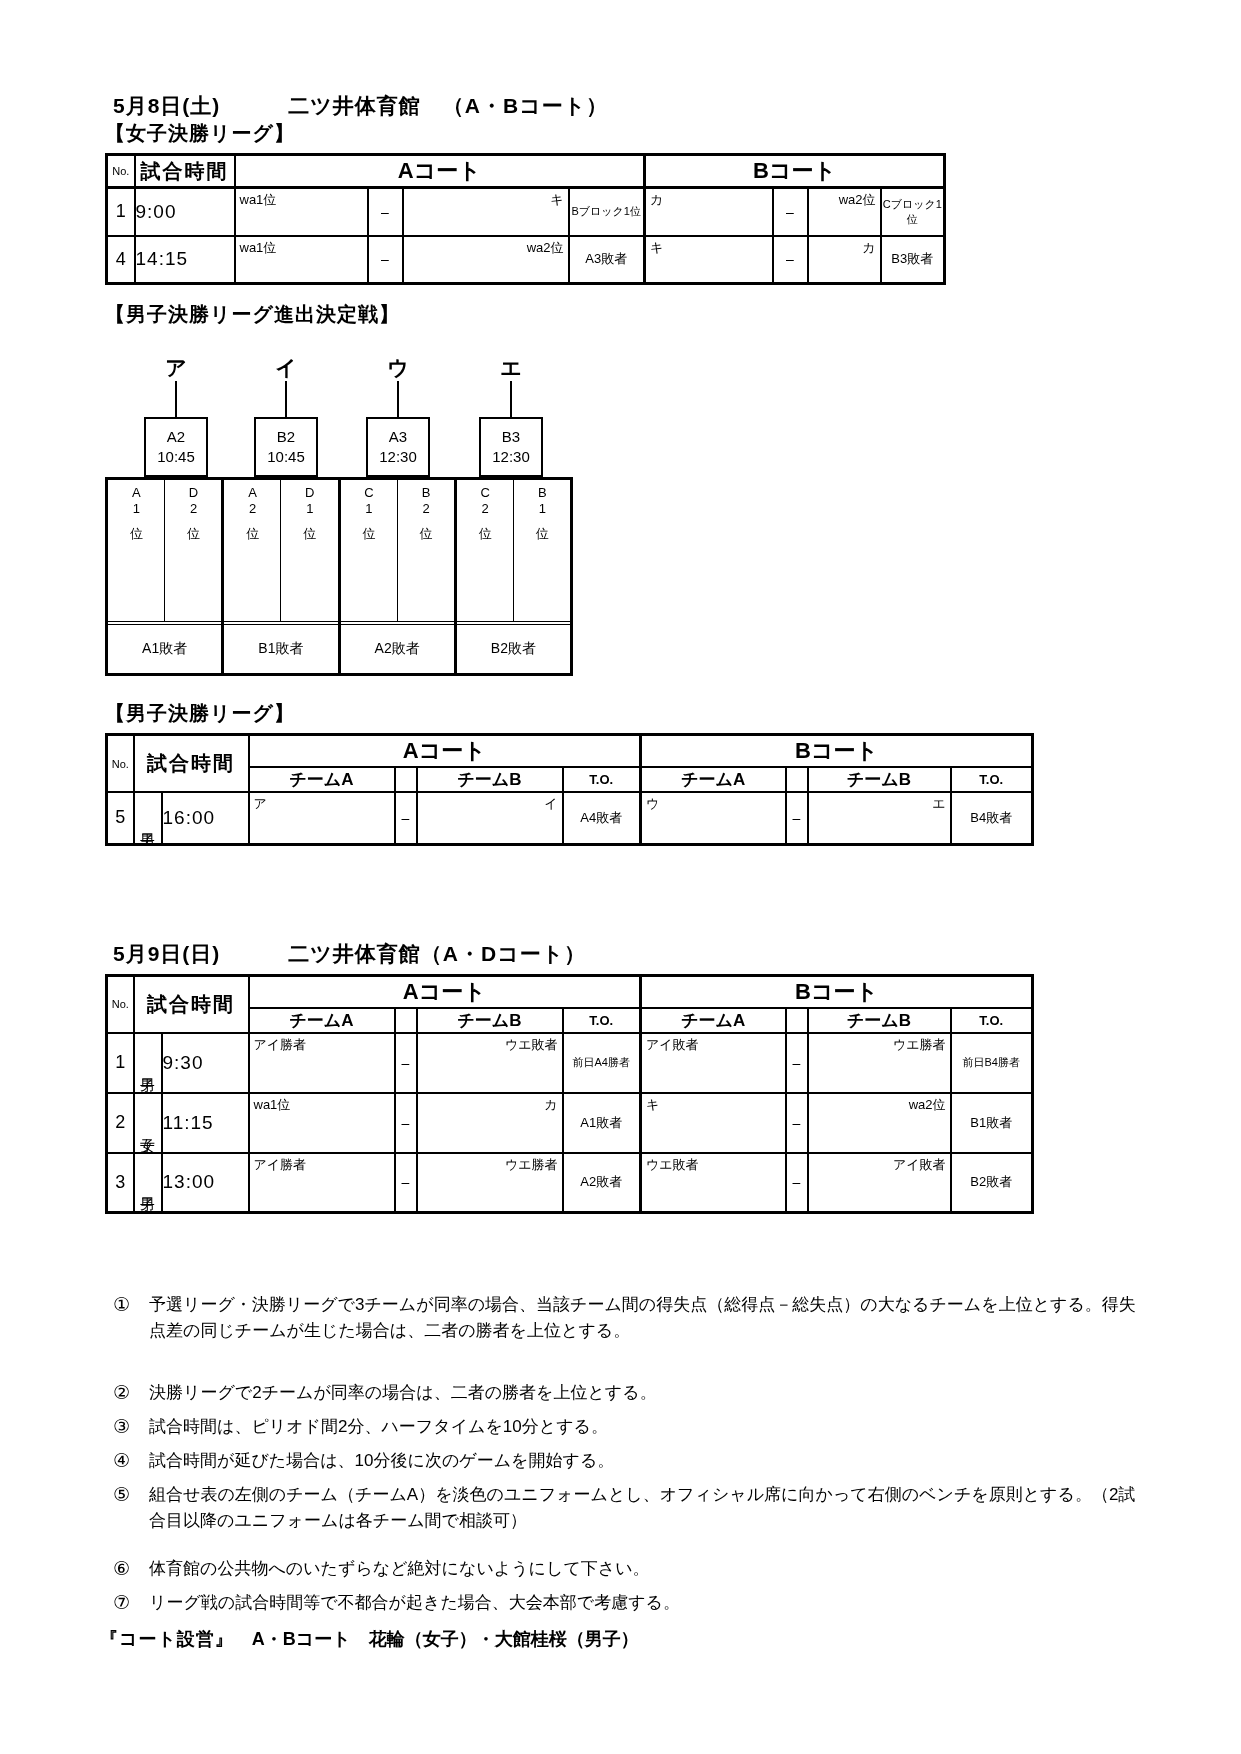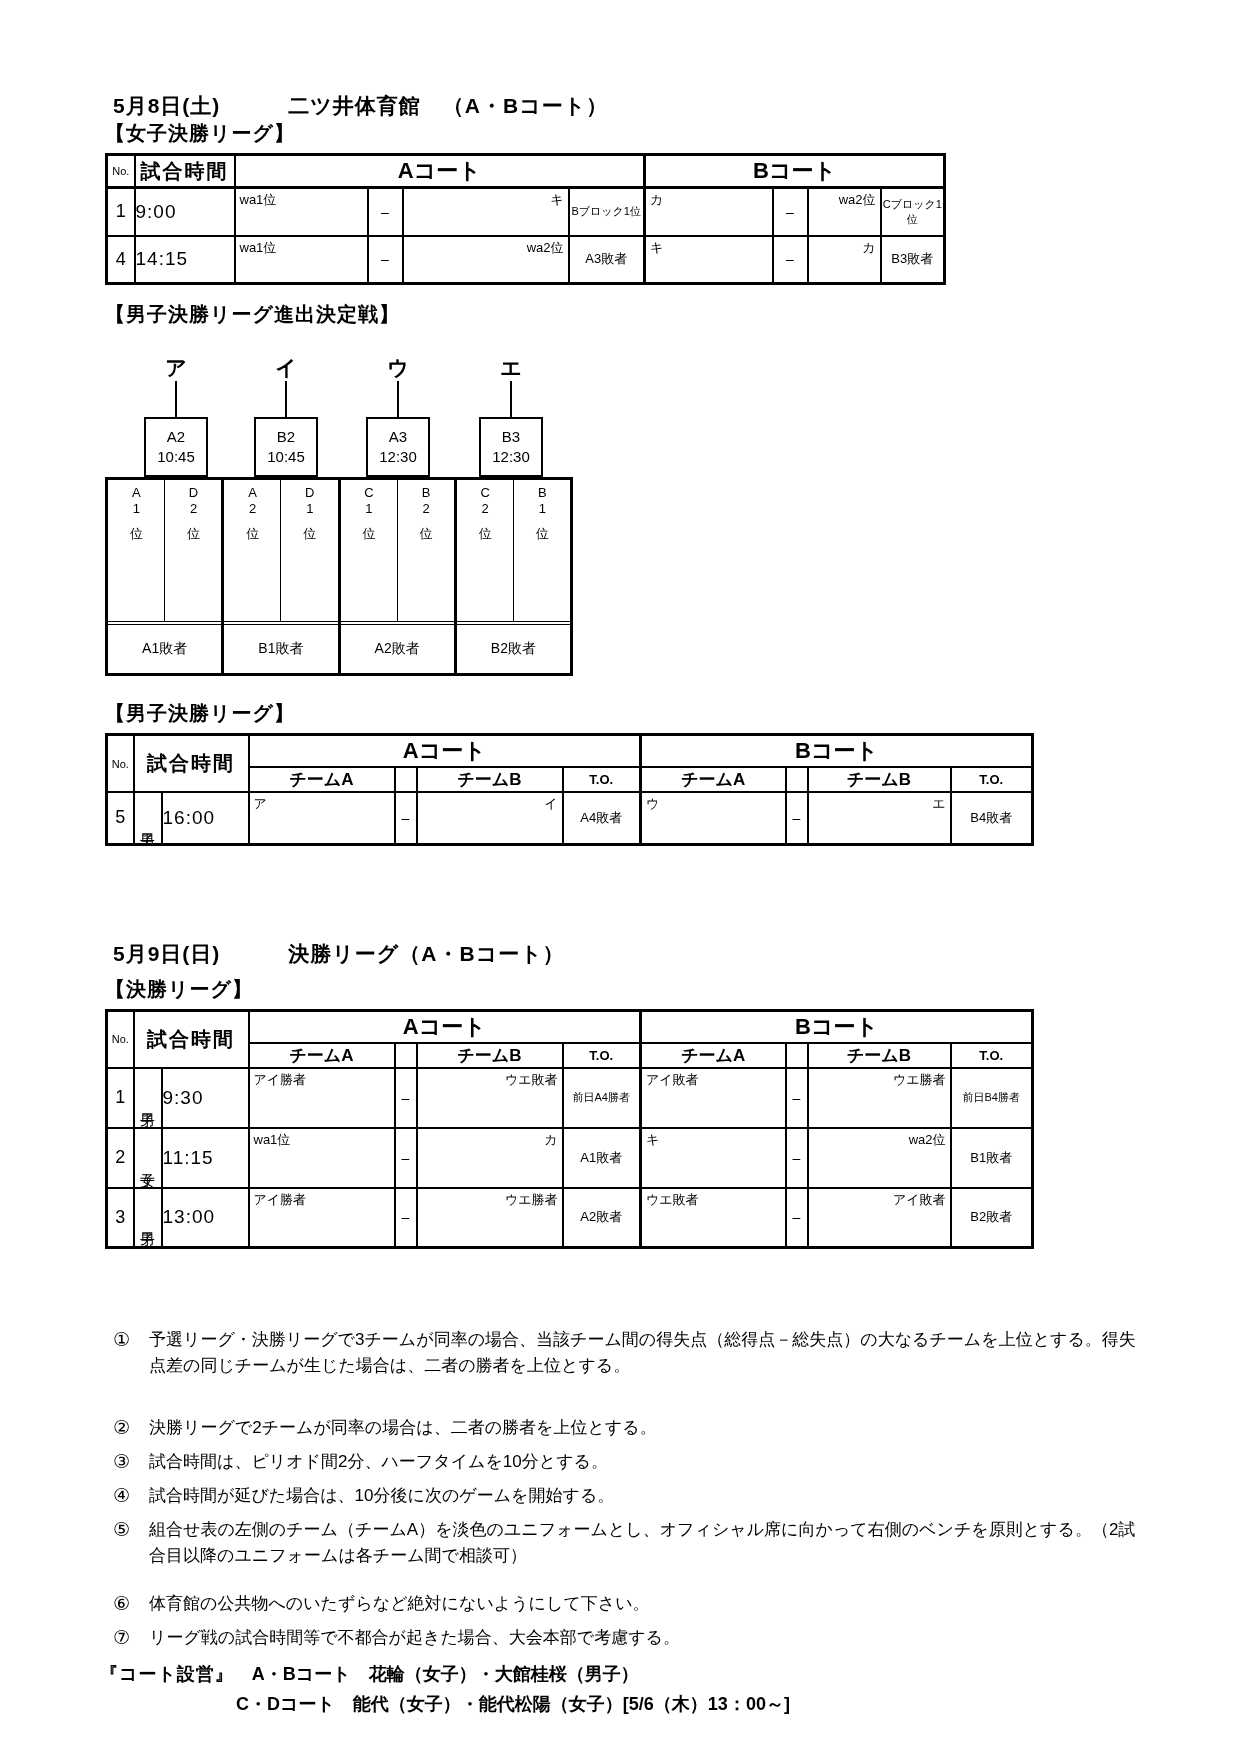--- a/index.html
+++ b/index.html
@@ -250,24 +250,23 @@
       <td class="to">A4敗者</td>
       <td class="team ta bsec">ウ</td>
       <td class="dash">–</td>
       <td class="team tb">エ</td>
       <td class="to">B4敗者</td>
     </tr>
   </tbody>
     </table>
 
   <div class="date-line mt-date2">
-    <span>5月9日(日)</span><span class="venue">決勝リーグ（A・Bコート）</span>
-  </div>
-
-  <div class="sec-title title-final">【決勝リーグ】</div>
+    <span>5月9日(日)</span><span class="venue">二ツ井体育館（A・Dコート）</span>
+  </div>
+
   <table class="sched t-final">
     <colgroup>
       <col style="width:27px">
         <col style="width:28px">
         <col style="width:87px">
       <col style="width:146px">
         <col style="width:22px">
         <col style="width:146px">
         <col style="width:78px">
       <col style="width:145px">
@@ -360,16 +359,15 @@
       <span class="txt">体育館の公共物へのいたずらなど絶対にないようにして下さい。</span>
     </div>
     <div class="note">
       <span class="num">⑦</span>
       <span class="txt">リーグ戦の試合時間等で不都合が起きた場合、大会本部で考慮する。</span>
     </div>
   </div>
 
   <div class="setup">
     <div><span class="lbl">『コート設営』</span>　<span>A・Bコート　花輪（女子）・大館桂桜（男子）</span></div>
-    <div class="l2">C・Dコート　能代（女子）・能代松陽（女子）[5/6（木）13：00～]</div>
   </div>
 
 </div>
 
 </body></html>

